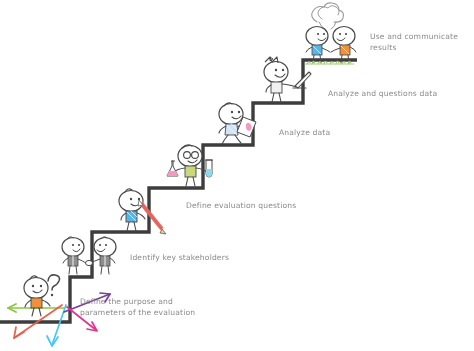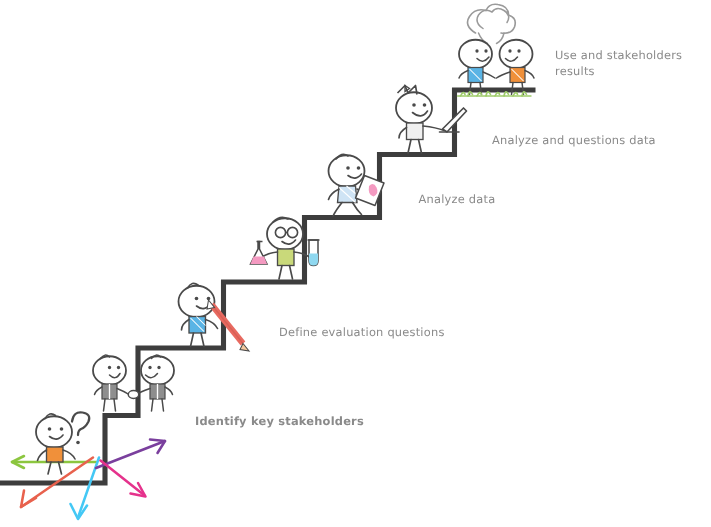--- a/index.html
+++ b/index.html
@@ -256,25 +256,27 @@
       <path d="M 348 55 l 1 8" fill="none" stroke="#4a4a4a" stroke-width="1" stroke-linecap="round"></path>
 
       <g>
         <path d="M 307 64 q 2 -4 3 -1 M 312 64 q 1 -5 3 -1 M 318 64 q 2 -4 3 -1 M 324 64 q 1 -5 3 -1 M 330 64 q 2 -4 3 -1 M 336 64 q 1 -5 3 -1 M 342 64 q 2 -4 3 -1 M 348 64 q 1 -5 3 -1" fill="none" stroke="#9ecb6a" stroke-width="1.1" stroke-linecap="round"></path>
         <line x1="305" y1="64" x2="354" y2="64" stroke="#9ecb6a" stroke-width="0.9" stroke-linecap="round"></line>
       </g>
     </g>
 
   </svg>
 
-
-  <div class="stage-label" style="left:130px; top:276px;font-weight:bold;">Identify key  stakeholders</div>
-
-  <div class="stage-label" style="left:186px; top:217px;">Define evaluation questions</div>
+  <div class="stage-label" style="left:80px; top:297px;">Define the purpose and
+parameters of the evaluation</div>
+
+  <div class="stage-label" style="left:130px; top:253px;">Identify key  stakeholders</div>
+
+  <div class="stage-label" style="left:186px; top:201px;">Define evaluation questions</div>
 
 
   <div class="stage-label" style="left:279px; top:128px;">Analyze data</div>
 
   <div class="stage-label" style="left:328px; top:89px;">Analyze and questions data</div>
 
-  <div class="stage-label" style="left:370px; top:32px;">Use and stakeholders results</div>
+  <div class="stage-label" style="left:370px; top:32px;">Use and communicate results</div>
 
 </div>
 
 </body></html>

